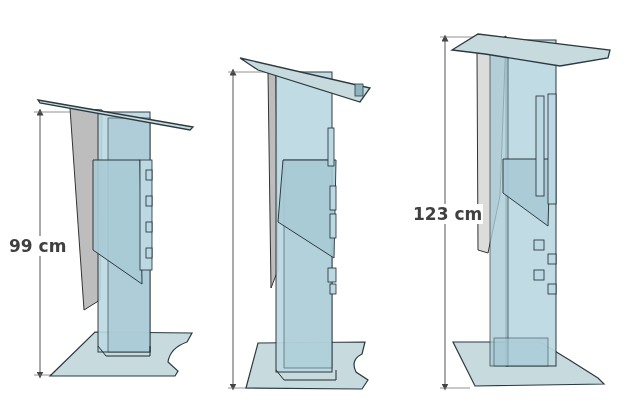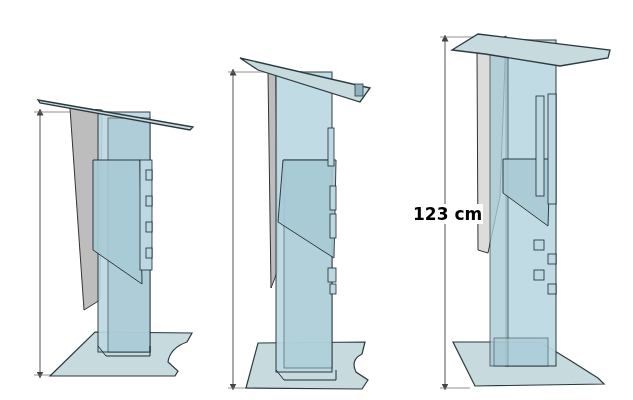--- a/index.html
+++ b/index.html
@@ -1,18 +1,18 @@
 <!DOCTYPE html>
 <html><head>
 <meta charset="utf-8">
 <style>
   html, body { margin: 0; padding: 0; background: #ffffff; }
   body { width: 633px; height: 400px; overflow: hidden; position: relative; font-family: "DejaVu Sans", sans-serif; }
   #stage { position: absolute; left: 0; top: 0; width: 633px; height: 400px; }
-  .label { position: absolute; font-weight: bold; font-size: 17px; color: #000000; font-family: "DejaVu Sans", sans-serif; background: #ffffff; padding: 0 1px; line-height: 20px; white-space: nowrap; }
+  .label { position: absolute; font-weight: bold; font-size: 17px; color: #404040; font-family: "DejaVu Sans", sans-serif; background: #ffffff; padding: 0 1px; line-height: 20px; white-space: nowrap; }
 </style>
 </head>
 <body>
 
 <div id="stage">
   <svg width="633" height="400" viewBox="0 0 633 400" xmlns="http://www.w3.org/2000/svg">
     <defs>
       <marker id="arrow" viewBox="0 0 10 10" refX="5" refY="5" markerWidth="7" markerHeight="7" orient="auto-start-reverse">
         <path d="M0,0 L10,5 L0,10 z" fill="#444"></path>
       </marker>
@@ -93,14 +93,15 @@
         <rect x="534" y="240" width="10" height="10"></rect>
         <rect x="548" y="254" width="8" height="10"></rect>
         <rect x="534" y="270" width="10" height="10"></rect>
         <rect x="548" y="284" width="8" height="10"></rect>
       </g>
 
       <path d="M452,50 L478,34 L610,50 L608,58 L560,66 L485,54 Z" fill="#c7dade" stroke="#2b3a40" stroke-width="1.3"></path>
     </g>
   </svg>
 
+  <div class="label" style="left:8px; top:236px;">99 cm</div>
   <div class="label" style="left:412px; top:204px;">123 cm</div>
 </div>
 
 </body></html>

